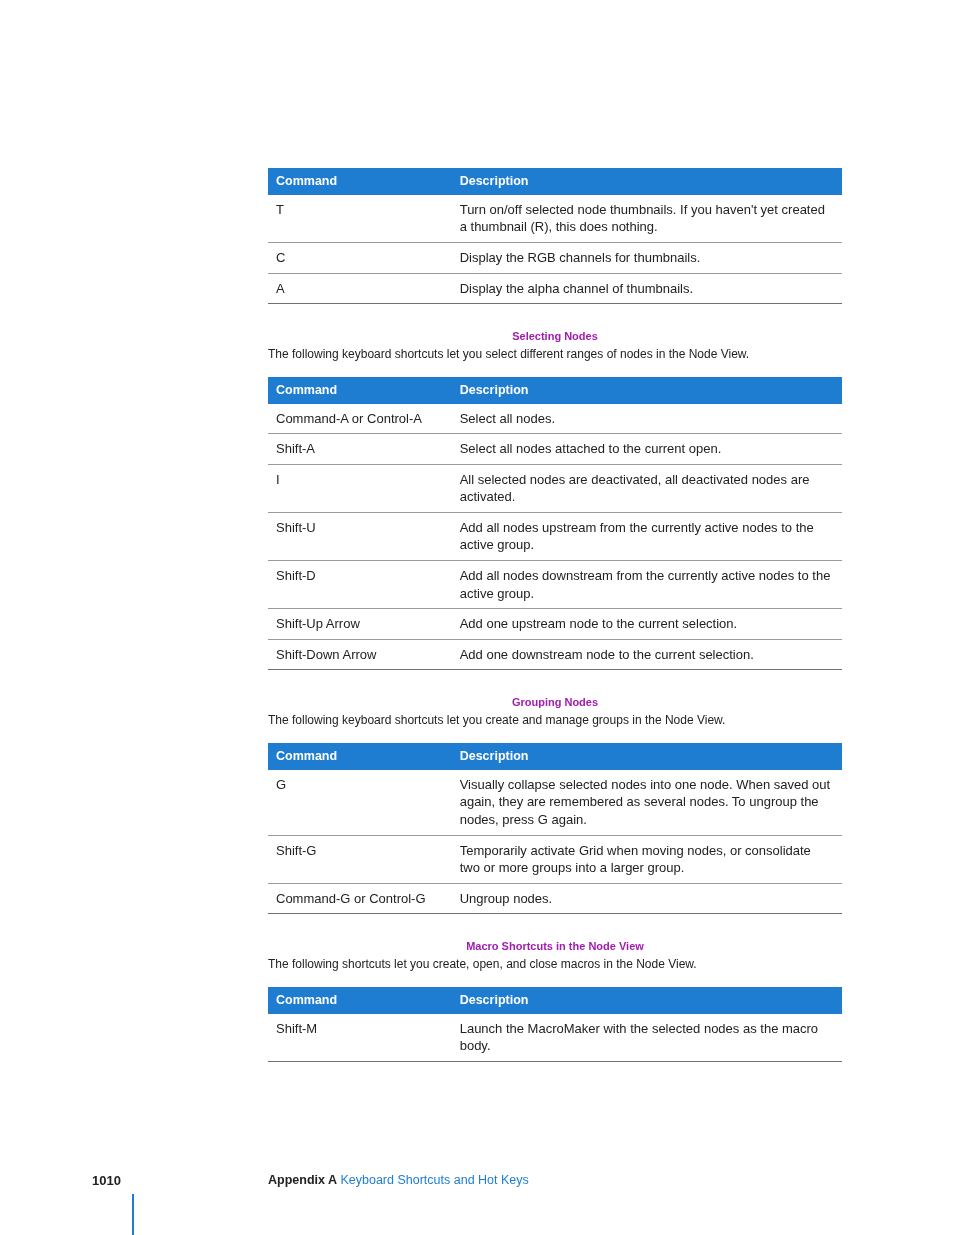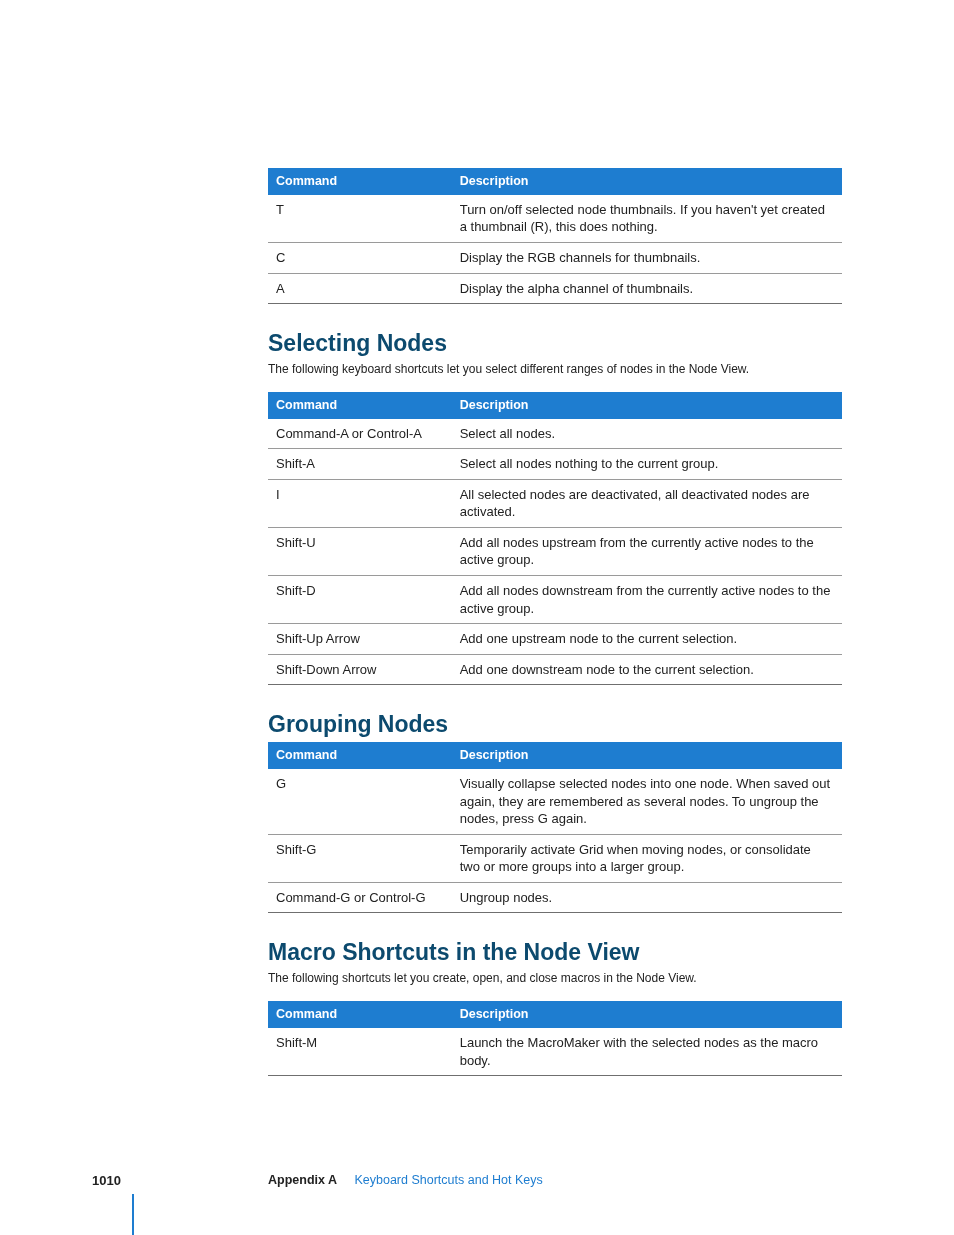--- a/index.html
+++ b/index.html
@@ -2,27 +2,27 @@
 <html><head>
 <meta charset="utf-8">
 <style>
   body{margin:0;background:#fff;font-family:"Helvetica Neue",Helvetica,Arial,sans-serif;color:#222;}
   .page{width:954px;height:1235px;position:relative;box-sizing:border-box;padding:168px 112px 16px 268px;}
   table{border-collapse:collapse;width:100%;font-size:13px;line-height:1.35;}
   thead th{background:#1e7dd0;color:#fff;font-weight:700;text-align:left;padding:5px 8px;font-size:12.5px;}
   thead th:first-child{width:32%;}
   tbody td{padding:6px 8px;border-bottom:1px solid #9a9a9a;vertical-align:top;}
   tbody tr:last-child td{border-bottom:1.5px solid #6f6f6f;}
-  h2{font-size:23px;font-weight:700;color:#0c4a6e;margin:26px 0 4px;}
+  h2{font-size:11px;font-weight:700;color:#a21caf;margin:26px 0 4px;text-align:center;}
   p.intro{font-size:12px;margin:0 0 14px;line-height:1.4;}
   .footer{position:absolute;bottom:62px;left:0;width:954px;}
   .pagenum{position:absolute;left:92px;font-size:13px;font-weight:700;color:#222;}
   .appendix{position:absolute;left:268px;font-size:12.5px;}
   .appendix .bold{font-weight:700;margin-top:7px;}
-  .appendix .blue{color:#1e7dd0;margin-left:14px;}
+  .appendix .blue{color:#1e7dd0;}
   .rule{position:absolute;left:132px;top:1194px;width:2px;height:41px;background:#1e7dd0;}
 </style>
 </head>
 <body>
 
 <div class="page">
 
   <table>
     <thead>
         <tr>
@@ -56,21 +56,21 @@
       <th>Description</th>
     </tr>
       </thead>
     <tbody>
       <tr>
           <td>Command-A or Control-A</td>
           <td>Select all nodes.</td>
         </tr>
       <tr>
           <td>Shift-A</td>
-          <td>Select all nodes nothing to the current group.</td>
+          <td>Select all nodes attached to the current open.</td>
         </tr>
       <tr>
           <td>I</td>
           <td>All selected nodes are deactivated, all deactivated nodes are activated.</td>
         </tr>
       <tr>
           <td>Shift-U</td>
           <td>Add all nodes upstream from the currently active nodes to the active group.</td>
         </tr>
       <tr>
@@ -82,20 +82,21 @@
           <td>Add one upstream node to the current selection.</td>
         </tr>
       <tr>
           <td>Shift-Down Arrow</td>
           <td>Add one downstream node to the current selection.</td>
         </tr>
     </tbody>
   </table>
 
   <h2>Grouping Nodes</h2>
+  <p class="intro">The following keyboard shortcuts let you create and manage groups in the Node View.</p>
 
   <table>
     <thead>
         <tr>
       <th>Command</th>
       <th>Description</th>
     </tr>
       </thead>
     <tbody>
       <tr>

